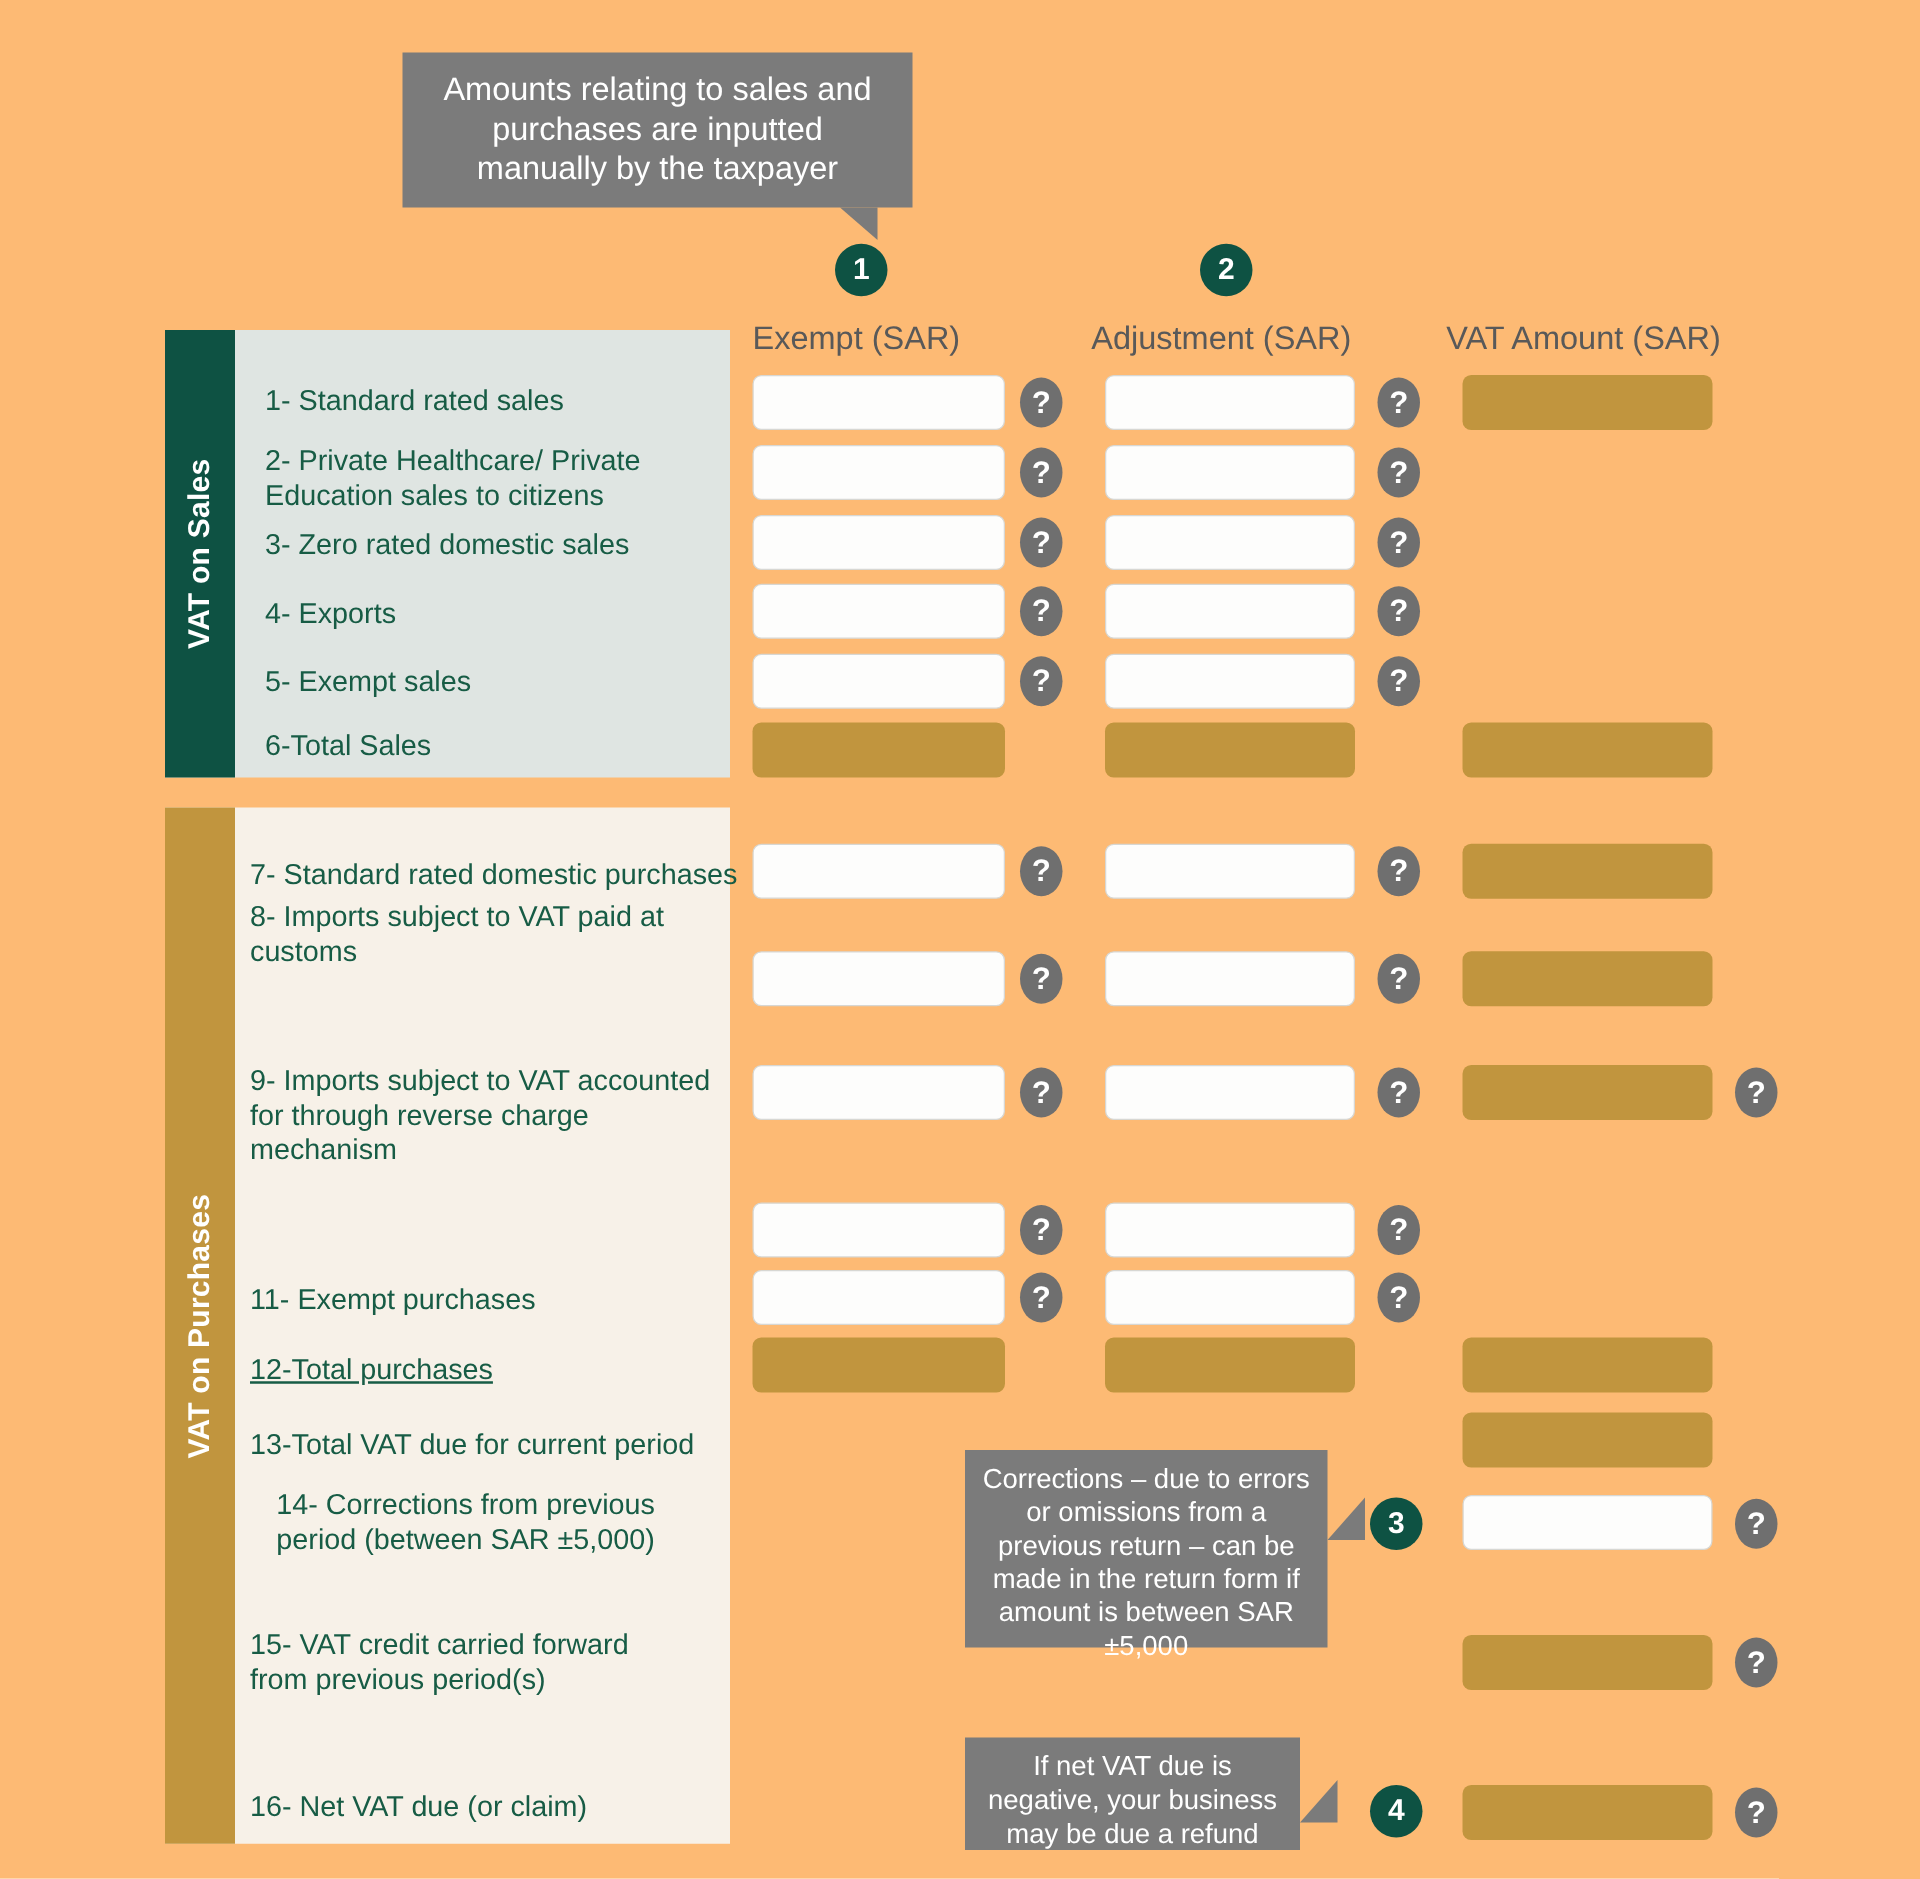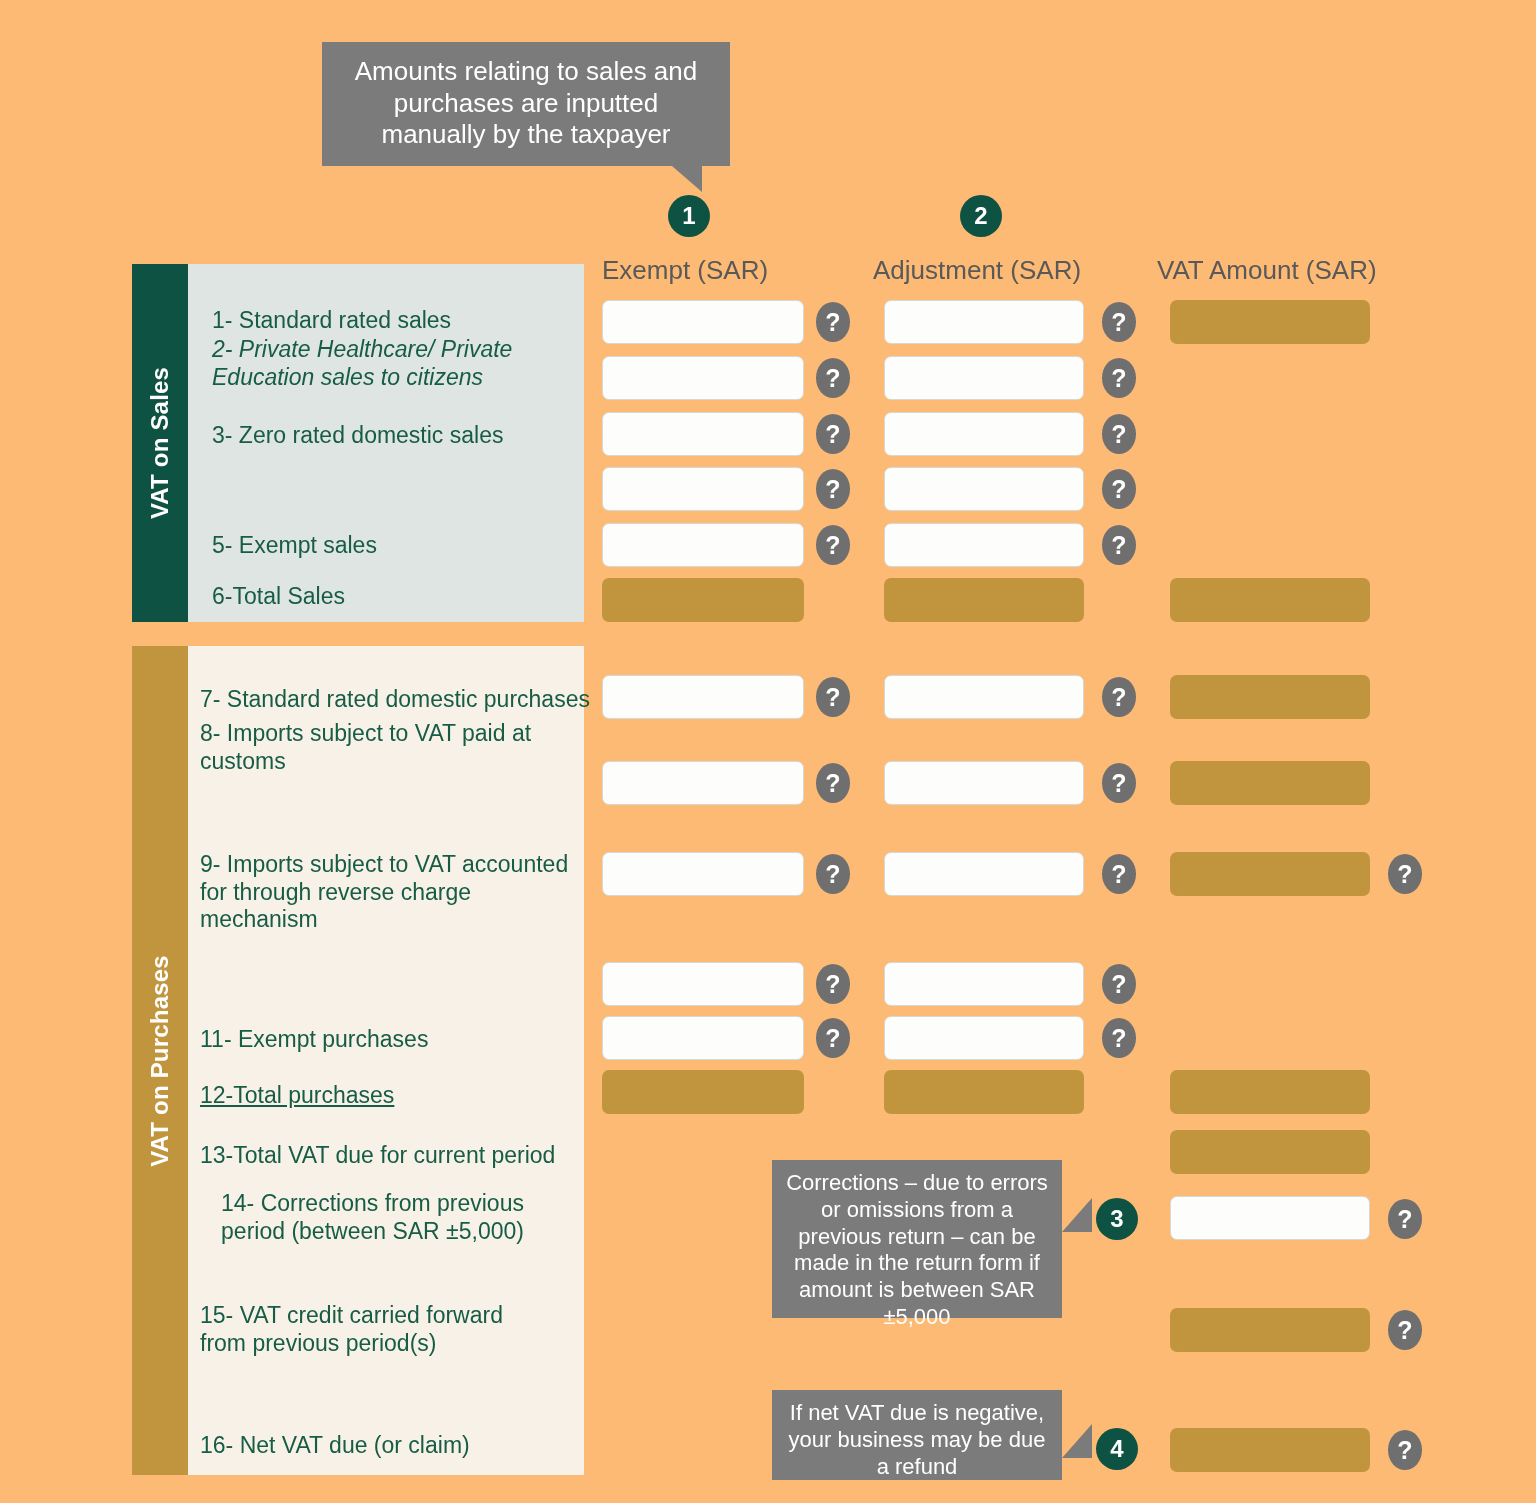--- a/index.html
+++ b/index.html
@@ -154,22 +154,23 @@
   <div class="colheader" style="left:1157px; top:255px;">VAT Amount (SAR)</div>
 
   <div class="band" style="left:132px; top:264px; width:452px; height:358px; background:#dfe5e2;">
     <div class="band-spine" style="background:#0e5243;">
       <span class="spine-label">VAT on Sales</span>
     </div>
     <div class="band-body"></div>
   </div>
 
   <div class="rowlabel" style="left:212px; top:307px; width:380px;">1- Standard rated sales</div>
-  <div class="rowlabel" style="left:212px; top:336px; width:330px;font-style:italic;">2- Private Healthcare/ Private Education sales to citizens</div>
+  <div class="rowlabel" style="left:212px; top:355px; width:330px;">2- Private Healthcare/ Private Education sales to citizens</div>
   <div class="rowlabel" style="left:212px; top:422px; width:380px;">3- Zero rated domestic sales</div>
+  <div class="rowlabel" style="left:212px; top:477px; width:380px;">4- Exports</div>
   <div class="rowlabel" style="left:212px; top:532px; width:380px;">5- Exempt sales</div>
   <div class="rowlabel" style="left:212px; top:583px; width:380px;">6-Total Sales</div>
 
   <div class="field" style="left:602px; top:300px; width:202px; height:44px;"></div>
   <div class="field" style="left:602px; top:356px; width:202px; height:44px;"></div>
   <div class="field" style="left:602px; top:412px; width:202px; height:44px;"></div>
   <div class="field" style="left:602px; top:467px; width:202px; height:44px;"></div>
   <div class="field" style="left:602px; top:523px; width:202px; height:44px;"></div>
   <div class="calcbar" style="left:602px; top:578px; width:202px; height:44px;"></div>
 
@@ -256,21 +257,21 @@
   <div class="qmark" style="left:1388px; top:1430px;">?</div>
 
   <div class="callout" style="left:772px; top:1160px; width:290px; height:158px; padding:10px 14px 0; font-size:22px;">
     <span>Corrections – due to errors or omissions from a previous return – can be made in the return form if amount is between SAR ±5,000</span>
     <span class="tail-right" style="top:38px; border-width:0 0 34px 30px; border-color:transparent transparent #7b7b7b transparent;"></span>
   </div>
   <div class="badge" style="left:1096px; top:1198px; width:42px; height:42px;">
     <span>3</span>
   </div>
 
-  <div class="callout" style="left:772px; top:1390px; width:290px; height:90px; padding:10px 14px 0; font-size:22px;">
+  <div class="callout" style="left:772px; top:1390px; width:268px; height:90px; padding:10px 14px 0; font-size:22px;">
     <span>If net VAT due is negative, your business may be due a refund</span>
     <span class="tail-right" style="top:34px; border-width:0 0 34px 30px; border-color:transparent transparent #7b7b7b transparent;"></span>
   </div>
   <div class="badge" style="left:1096px; top:1428px; width:42px; height:42px;">
     <span>4</span>
   </div>
 
 </div>
 
 </body></html>

